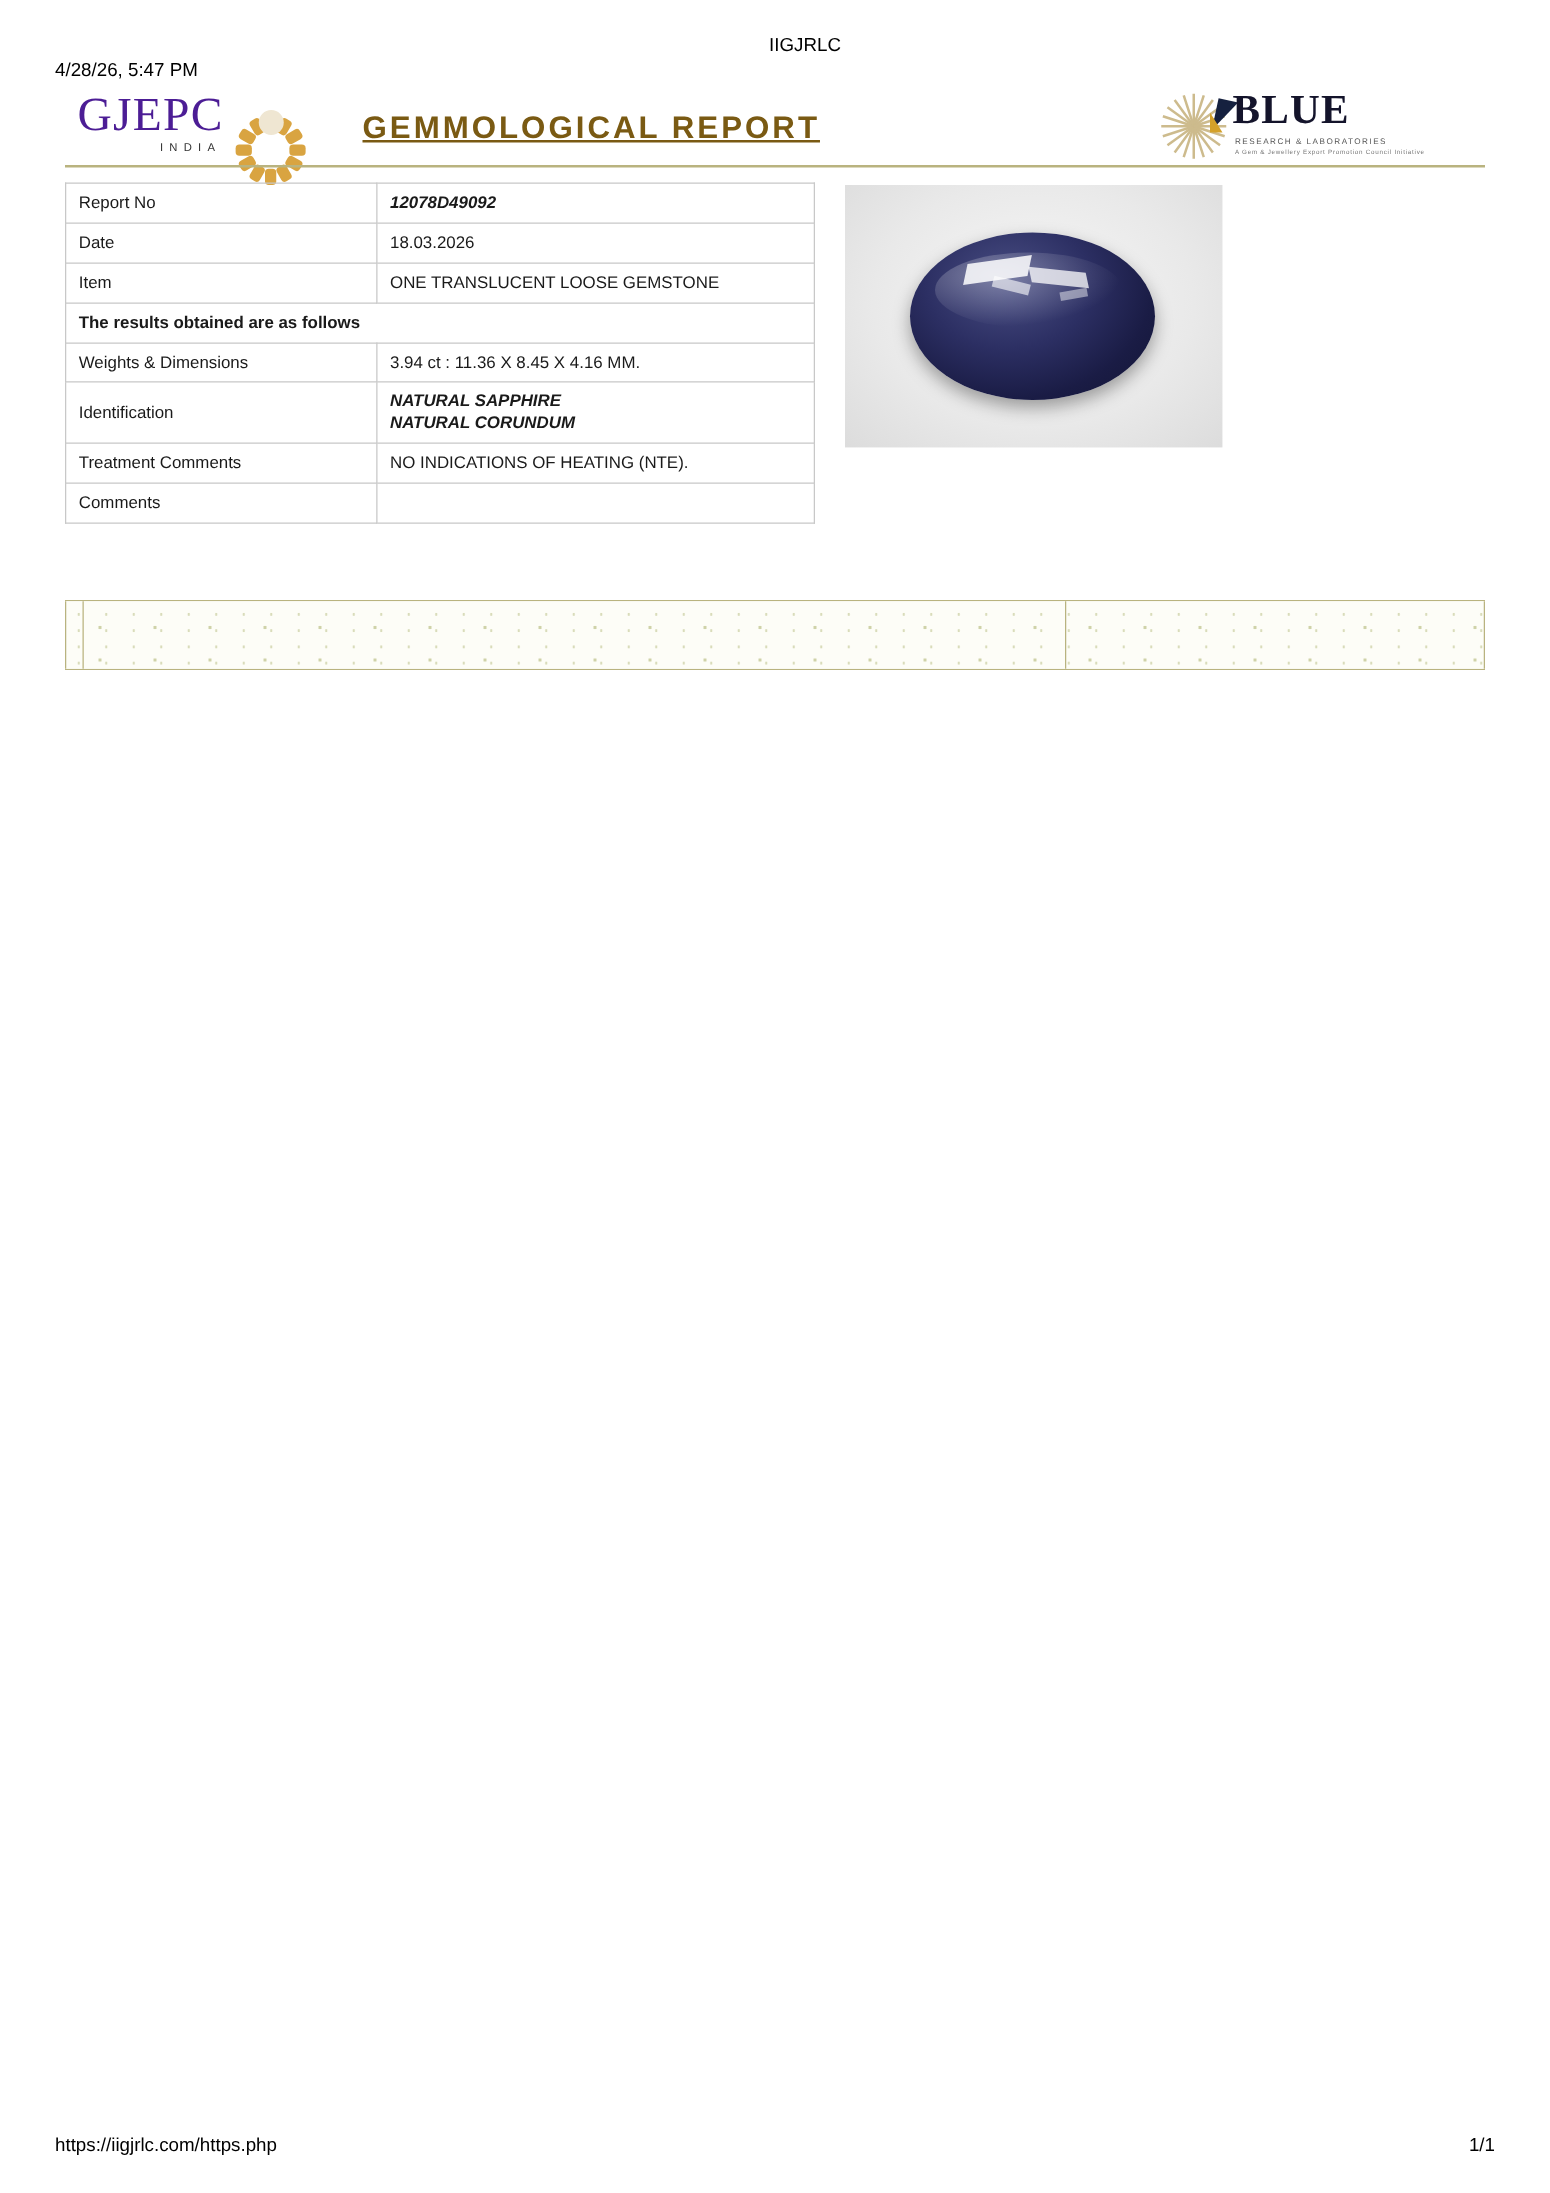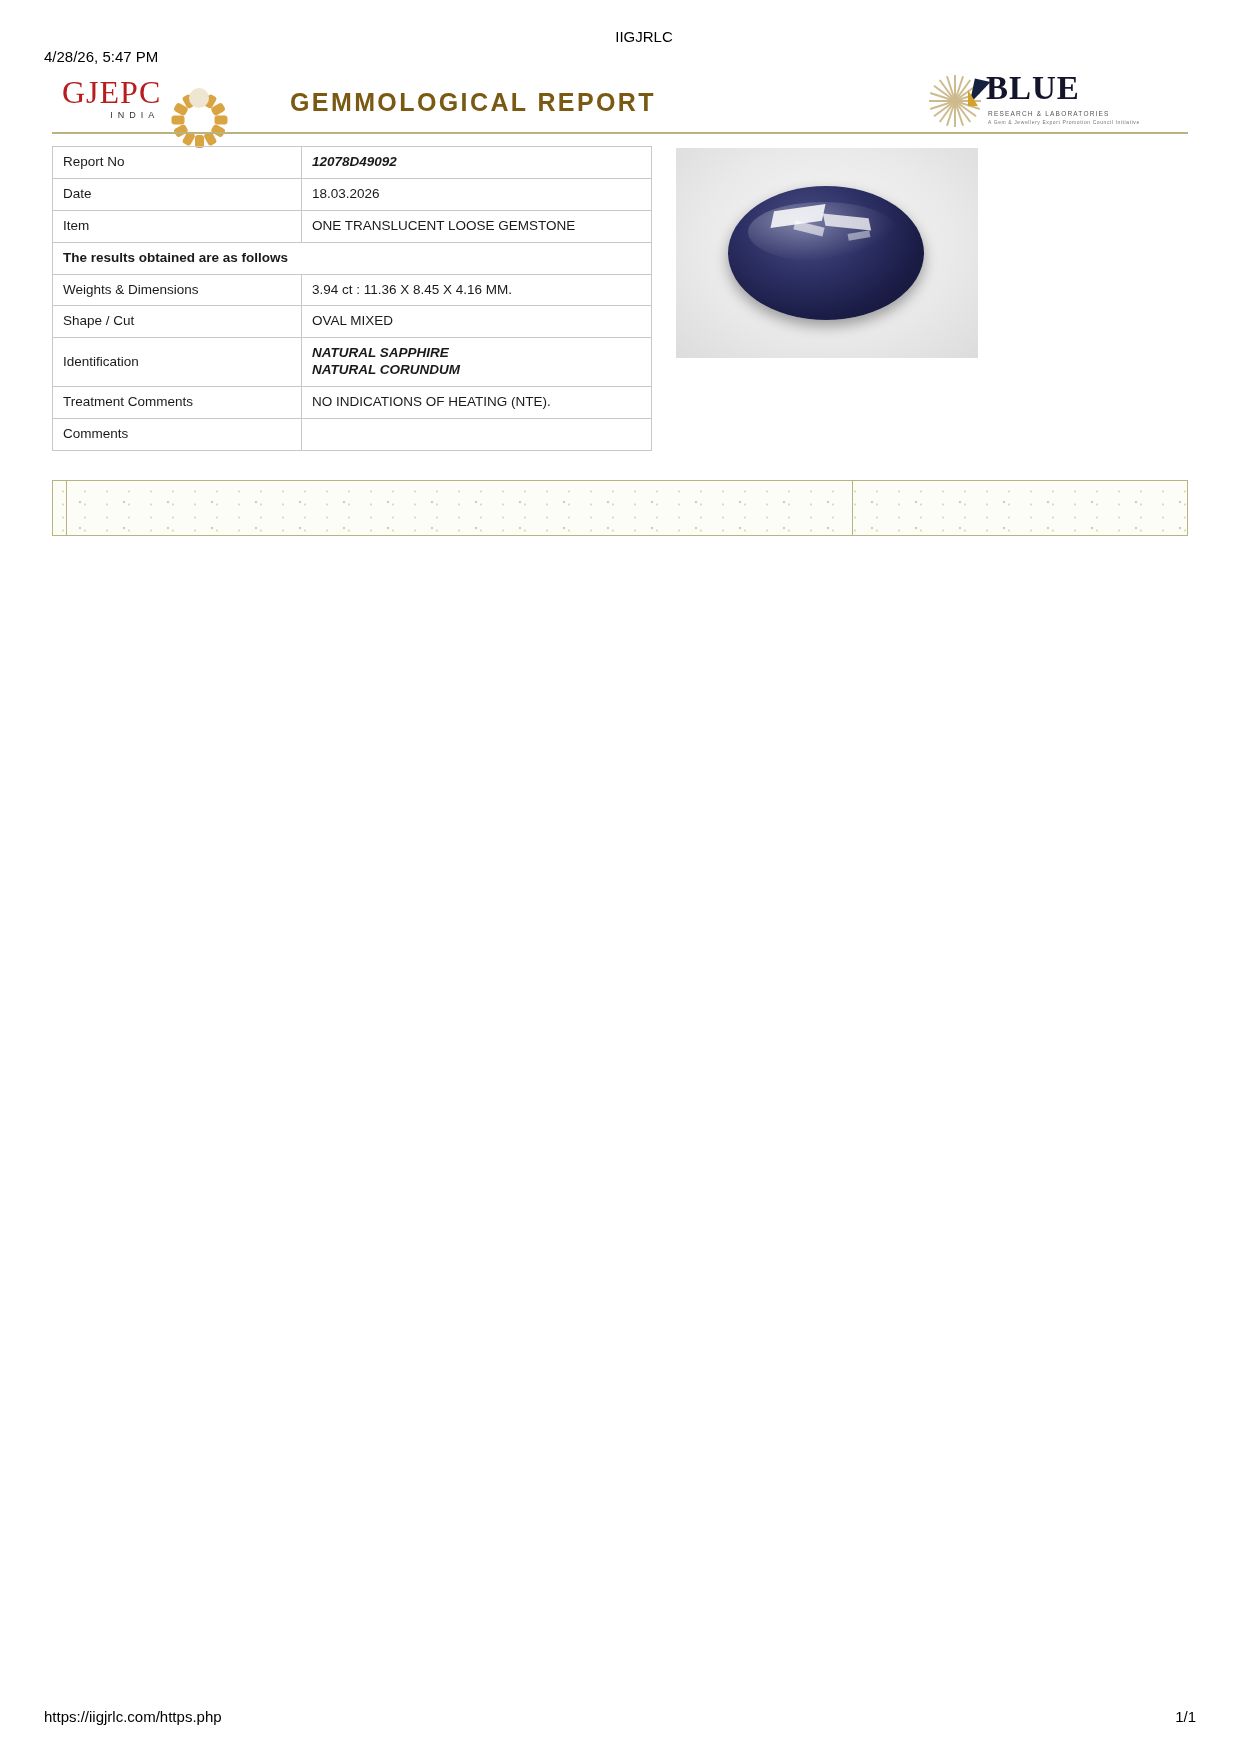--- a/index.html
+++ b/index.html
@@ -81,23 +81,23 @@
     display: flex;
     align-items: center;
   }
   .gjepc-text {
     display: flex;
     flex-direction: column;
     line-height: 1;
   }
   .gjepc-main {
     font-family: "Liberation Serif", serif;
-    font-size: 32px;
+    font-size: 38px;
     letter-spacing: 1px;
-    color: #b91c1c;
+    color: #4c1d95;
   }
   .gjepc-sub {
     font-size: 9px;
     letter-spacing: 5px;
     color: #333;
     text-align: right;
     margin-top: 3px;
     padding-right: 2px;
   }
   .gjepc-mark {
@@ -132,20 +132,21 @@
 
   .report-title {
     position: absolute;
     left: 238px;
     top: 26px;
     font-size: 25px;
     font-weight: bold;
     letter-spacing: 2.4px;
     color: #7a5a13;
     font-family: "Liberation Sans", sans-serif;
+    text-decoration: underline;
   }
 
   .iigj-logo {
     position: absolute;
     right: 80px;
     top: 6px;
     width: 180px;
     height: 62px;
   }
   .iigj-burst {
@@ -414,24 +415,20 @@
           <td>ONE TRANSLUCENT LOOSE GEMSTONE</td>
         </tr>
         <tr>
           <td class="full" colspan="2">The results obtained are as follows</td>
         </tr>
         <tr>
           <td class="label">Weights &amp; Dimensions</td>
           <td>3.94 ct : 11.36 X 8.45 X 4.16 MM.</td>
         </tr>
         <tr>
-          <td class="label">Shape / Cut</td>
-          <td>OVAL MIXED</td>
-        </tr>
-        <tr>
           <td class="label">Identification</td>
           <td class="two-line">
             <div class="bold">NATURAL SAPPHIRE</div>
             <div class="bold">NATURAL CORUNDUM</div>
           </td>
         </tr>
         <tr>
           <td class="label">Treatment Comments</td>
           <td>NO INDICATIONS OF HEATING (NTE).</td>
         </tr>

